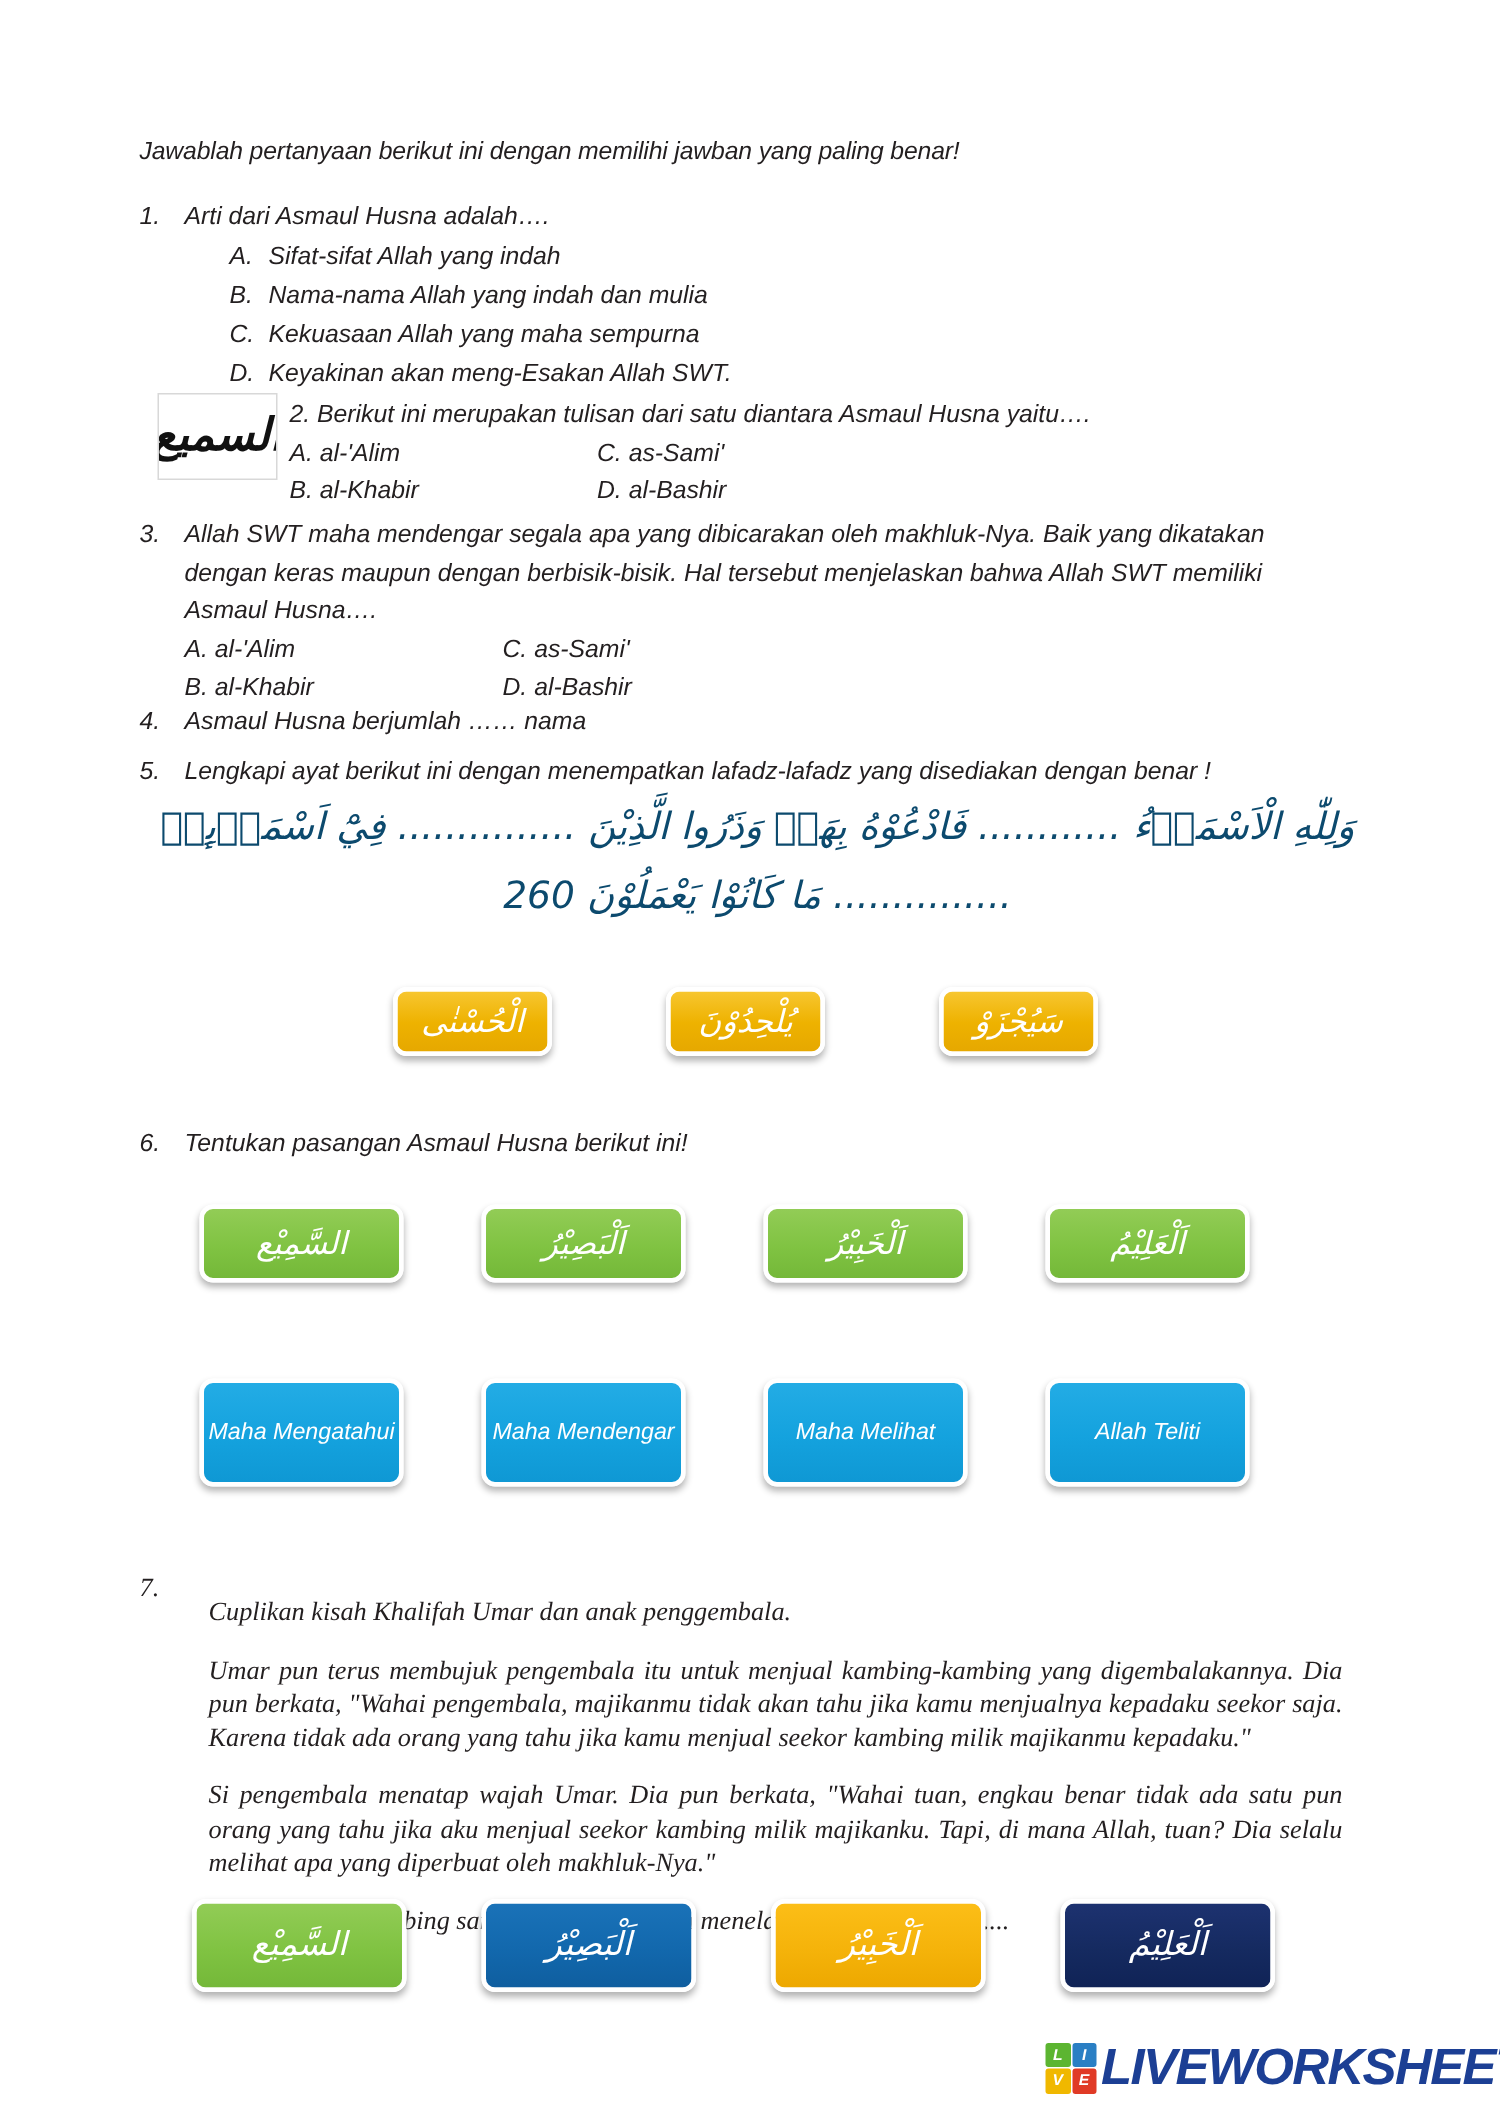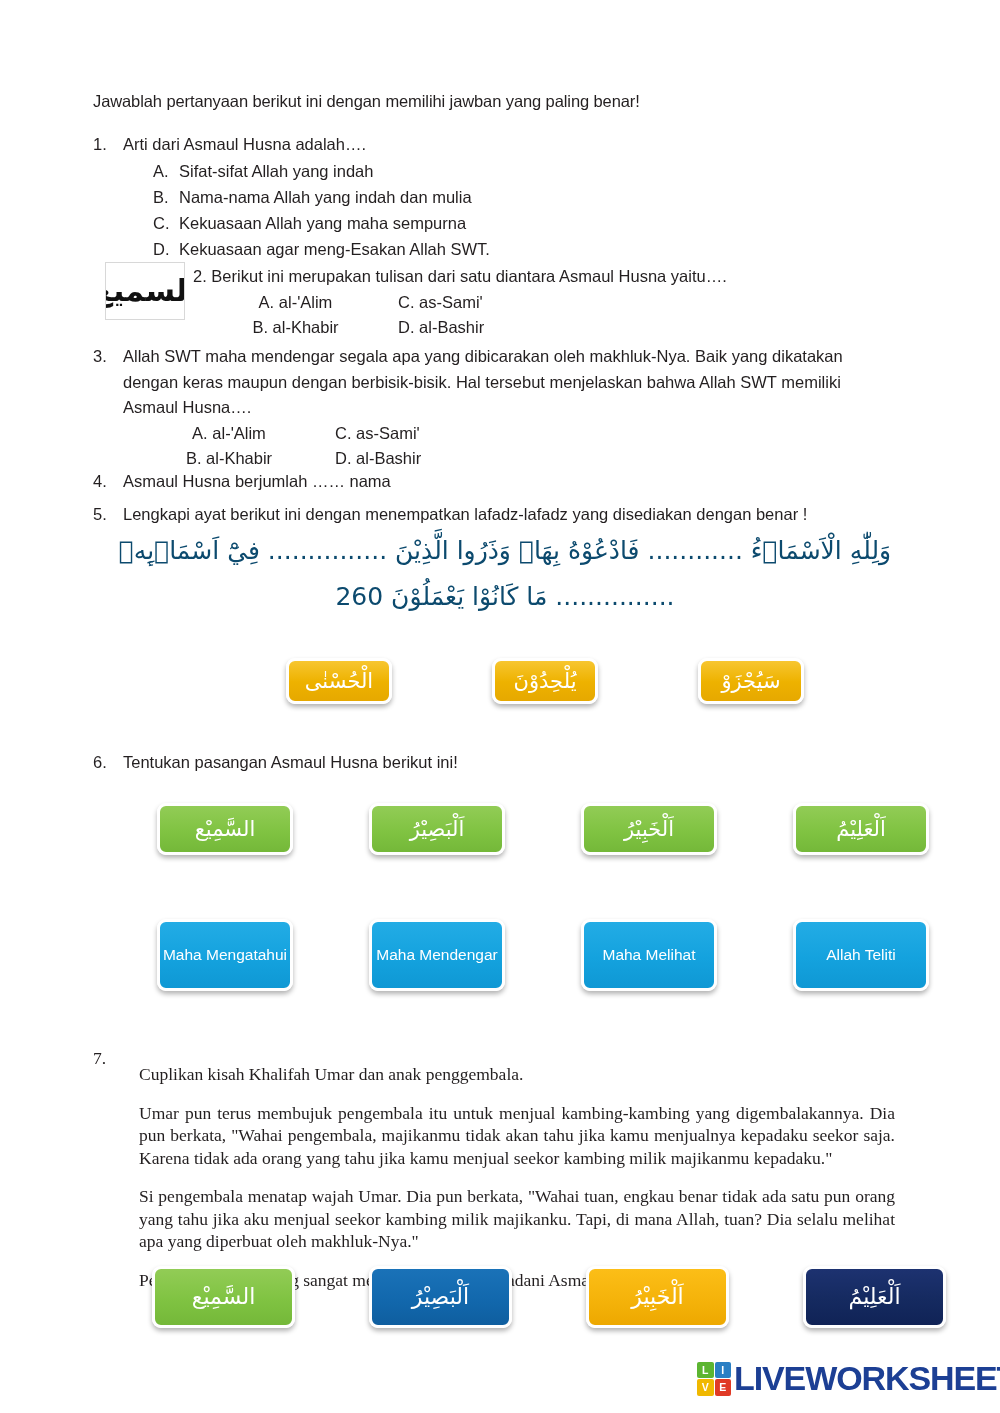--- a/index.html
+++ b/index.html
@@ -12,20 +12,21 @@
     height: 1413px;
     position: relative;
     font-family: "Liberation Sans", sans-serif;
     color: #231f20;
     overflow: hidden;
   }
   .page {
     position: absolute;
     inset: 0;
     padding: 14px;
+    font-style: italic;
   }
 
   
   .intro {
     position: absolute;
     left: 93px;
     top: 92px;
     font-size: 16.5px;
     letter-spacing: -0.1px;
     white-space: nowrap;
@@ -82,21 +83,21 @@
     font-family: "DejaVu Sans", sans-serif;
     color: #111;
     white-space: nowrap;
     direction: rtl;
     line-height: 1;
     font-weight: bold;
   }
   #q2 .q2text { font-size: 16.5px; line-height: 25.5px; padding-top: 2px; }
   #q2 .q2head { margin-bottom: 0px; }
   .two-col { display: flex; }
-  .two-col .c1 { width: 205px; flex: 0 0 205px; text-align: center; }
+  .two-col .c1 { width: 205px; flex: 0 0 205px; }
   .two-col .c2 { flex: 1 1 auto; }
 
   
   #q3 { left: 93px; top: 344px; width: 815px; }
   #q3 .opts { margin-top: 0px; }
   #q3 .two-col .c1 { width: 212px; flex: 0 0 212px; }
 
   
   #q4 { left: 93px; top: 469px; width: 700px; }
   #q5 { left: 93px; top: 502px; width: 820px; }
@@ -128,21 +129,20 @@
     align-items: center;
     justify-content: center;
     text-align: center;
     box-sizing: border-box;
     border: 3px solid #ffffff;
     box-shadow: 0 3px 5px rgba(0,0,0,0.30);
     color: #ffffff;
     font-family: "DejaVu Sans", sans-serif;
     direction: rtl;
     line-height: 1.15;
-    margin-left: 24px;
   }
   .chip.latin {
     direction: ltr;
     font-family: "Liberation Sans", sans-serif;
     font-size: 15.5px;
   }
 
   
   #lafadz-row { left: 262px; top: 658px; gap: 76px; }
   #lafadz-row .chip {
@@ -255,21 +255,21 @@
         <div class="opt-row">
           <span class="opt-lbl">B.</span>
           <span>Nama-nama Allah yang indah dan mulia</span>
         </div>
         <div class="opt-row">
           <span class="opt-lbl">C.</span>
           <span>Kekuasaan Allah yang maha sempurna</span>
         </div>
         <div class="opt-row">
           <span class="opt-lbl">D.</span>
-          <span>Kekuasaan agar meng-Esakan Allah SWT.</span>
+          <span>Keyakinan akan meng-Esakan Allah SWT.</span>
         </div>
       </div>
     </div>
   </div>
 
   <div id="q2">
     <div class="calligraphy">
       <span class="art">السميع</span>
     </div>
     <div class="q2text">

